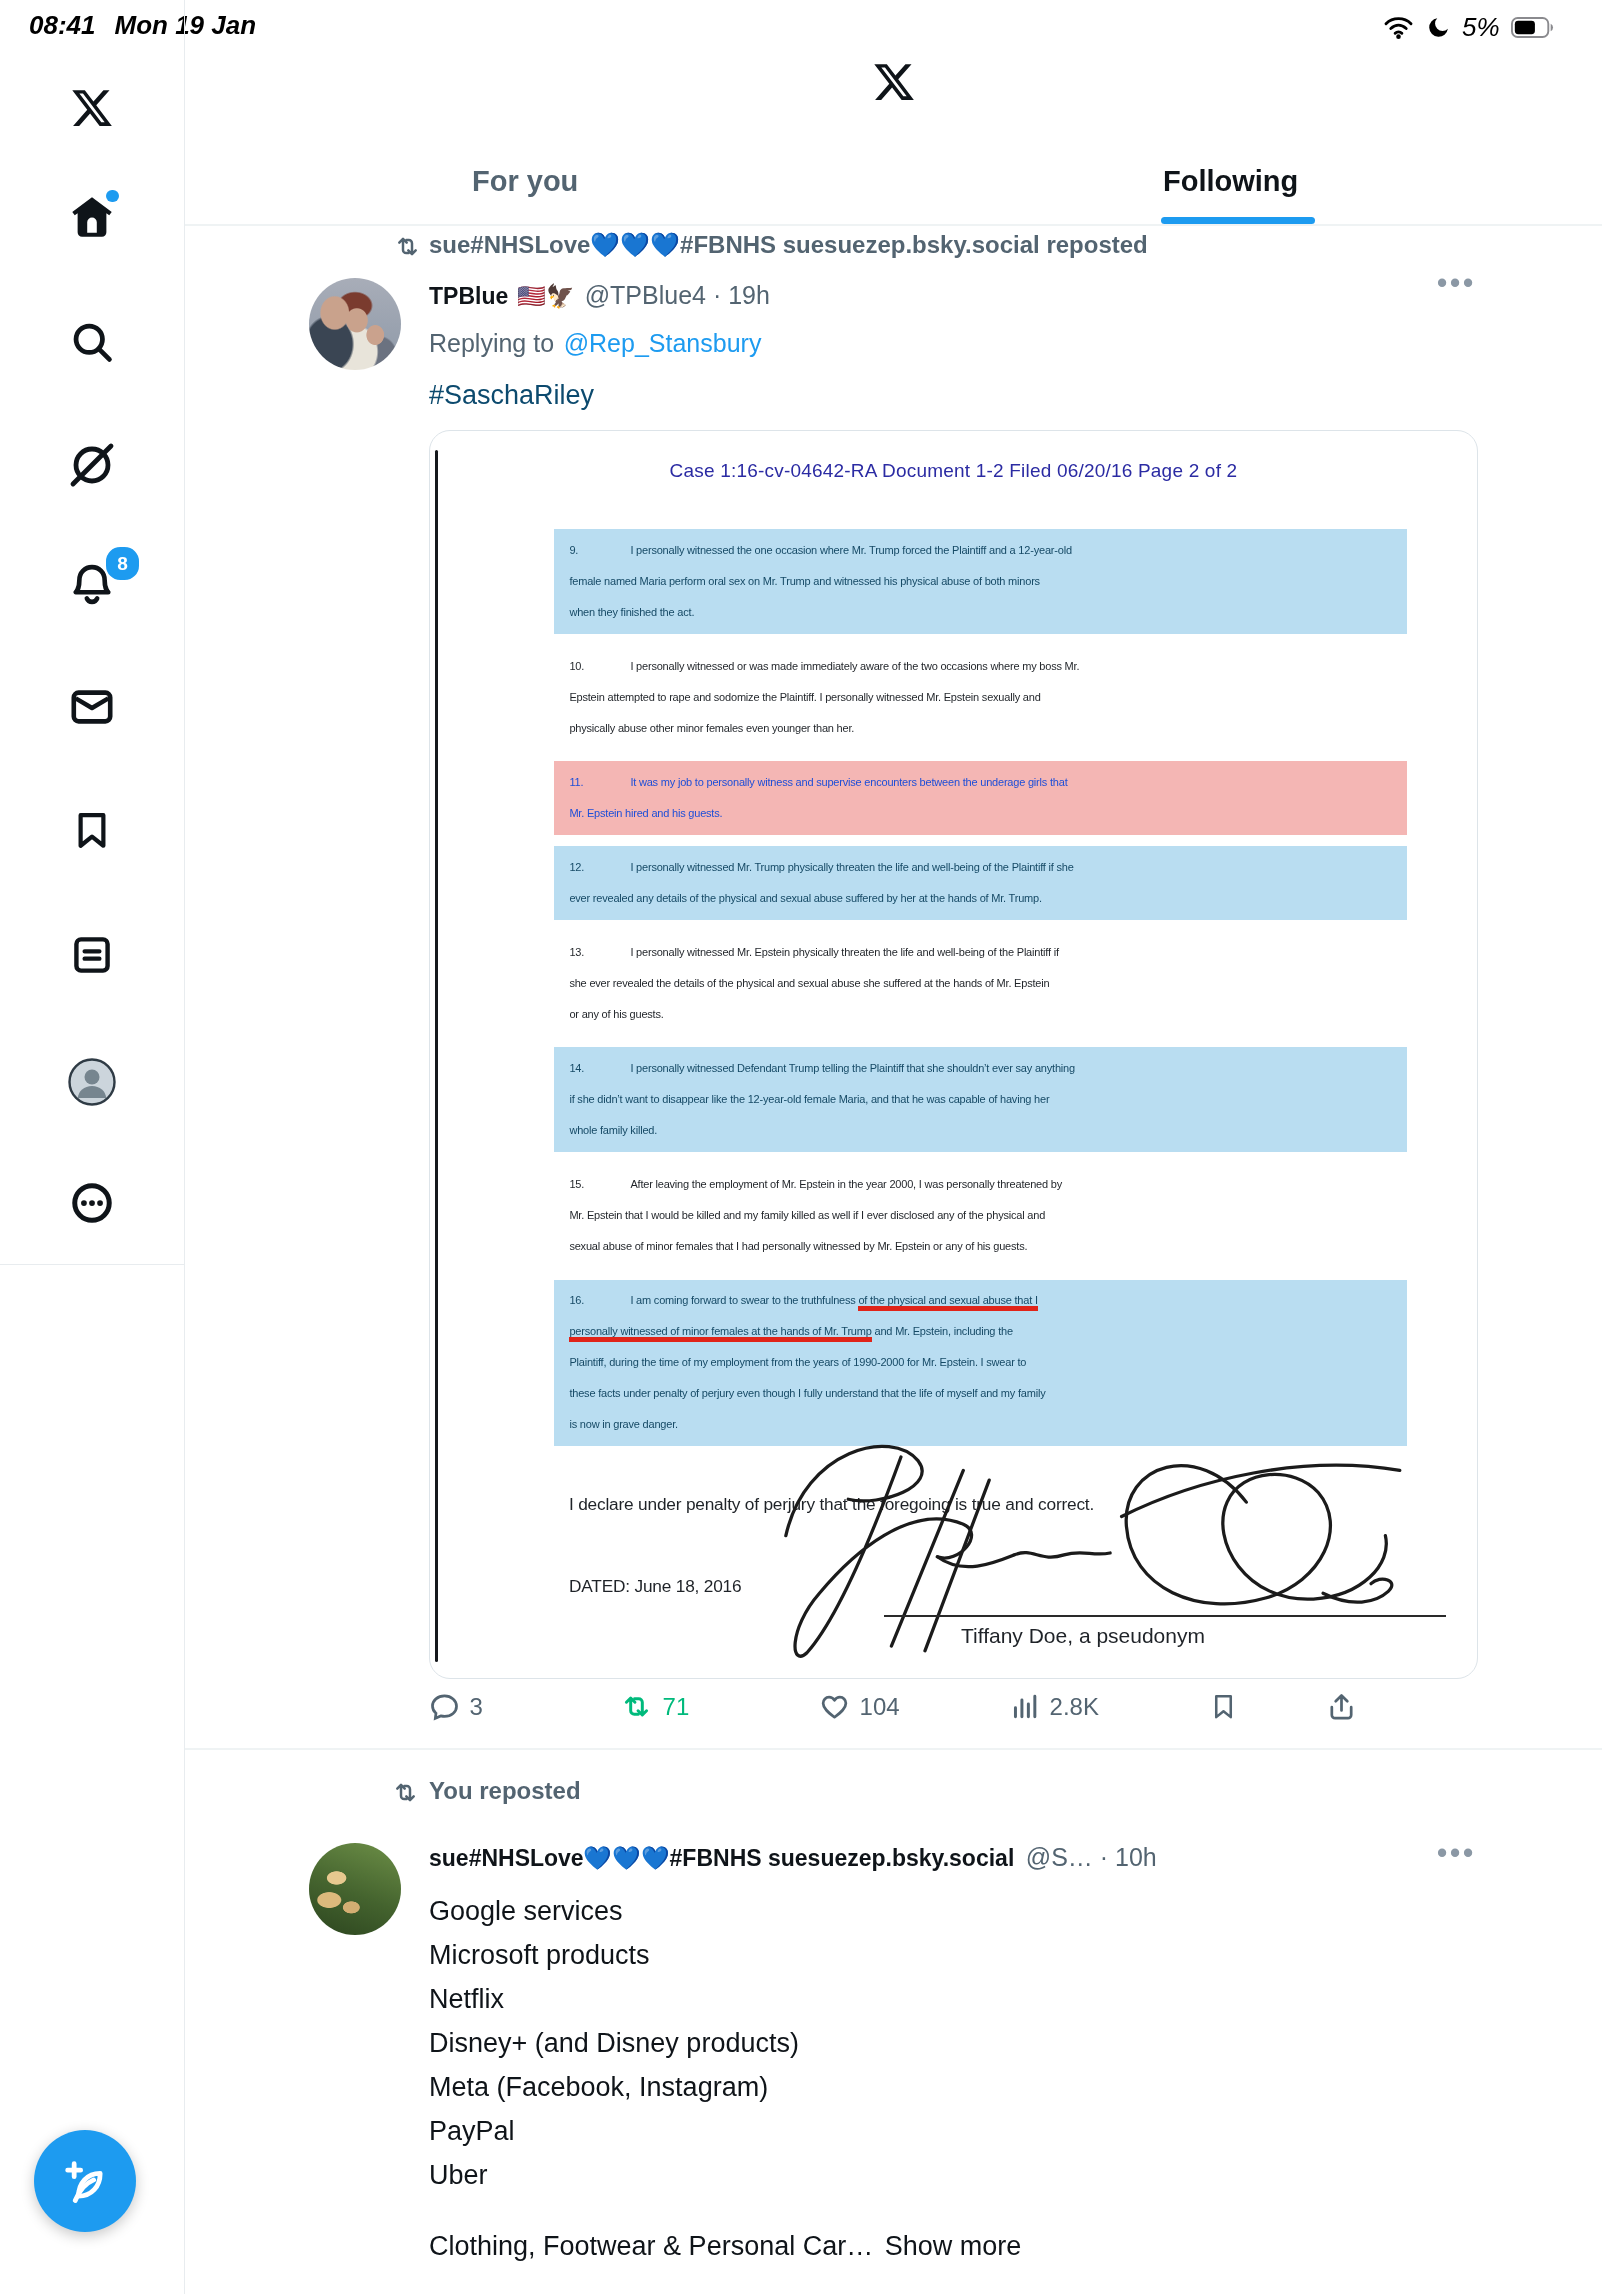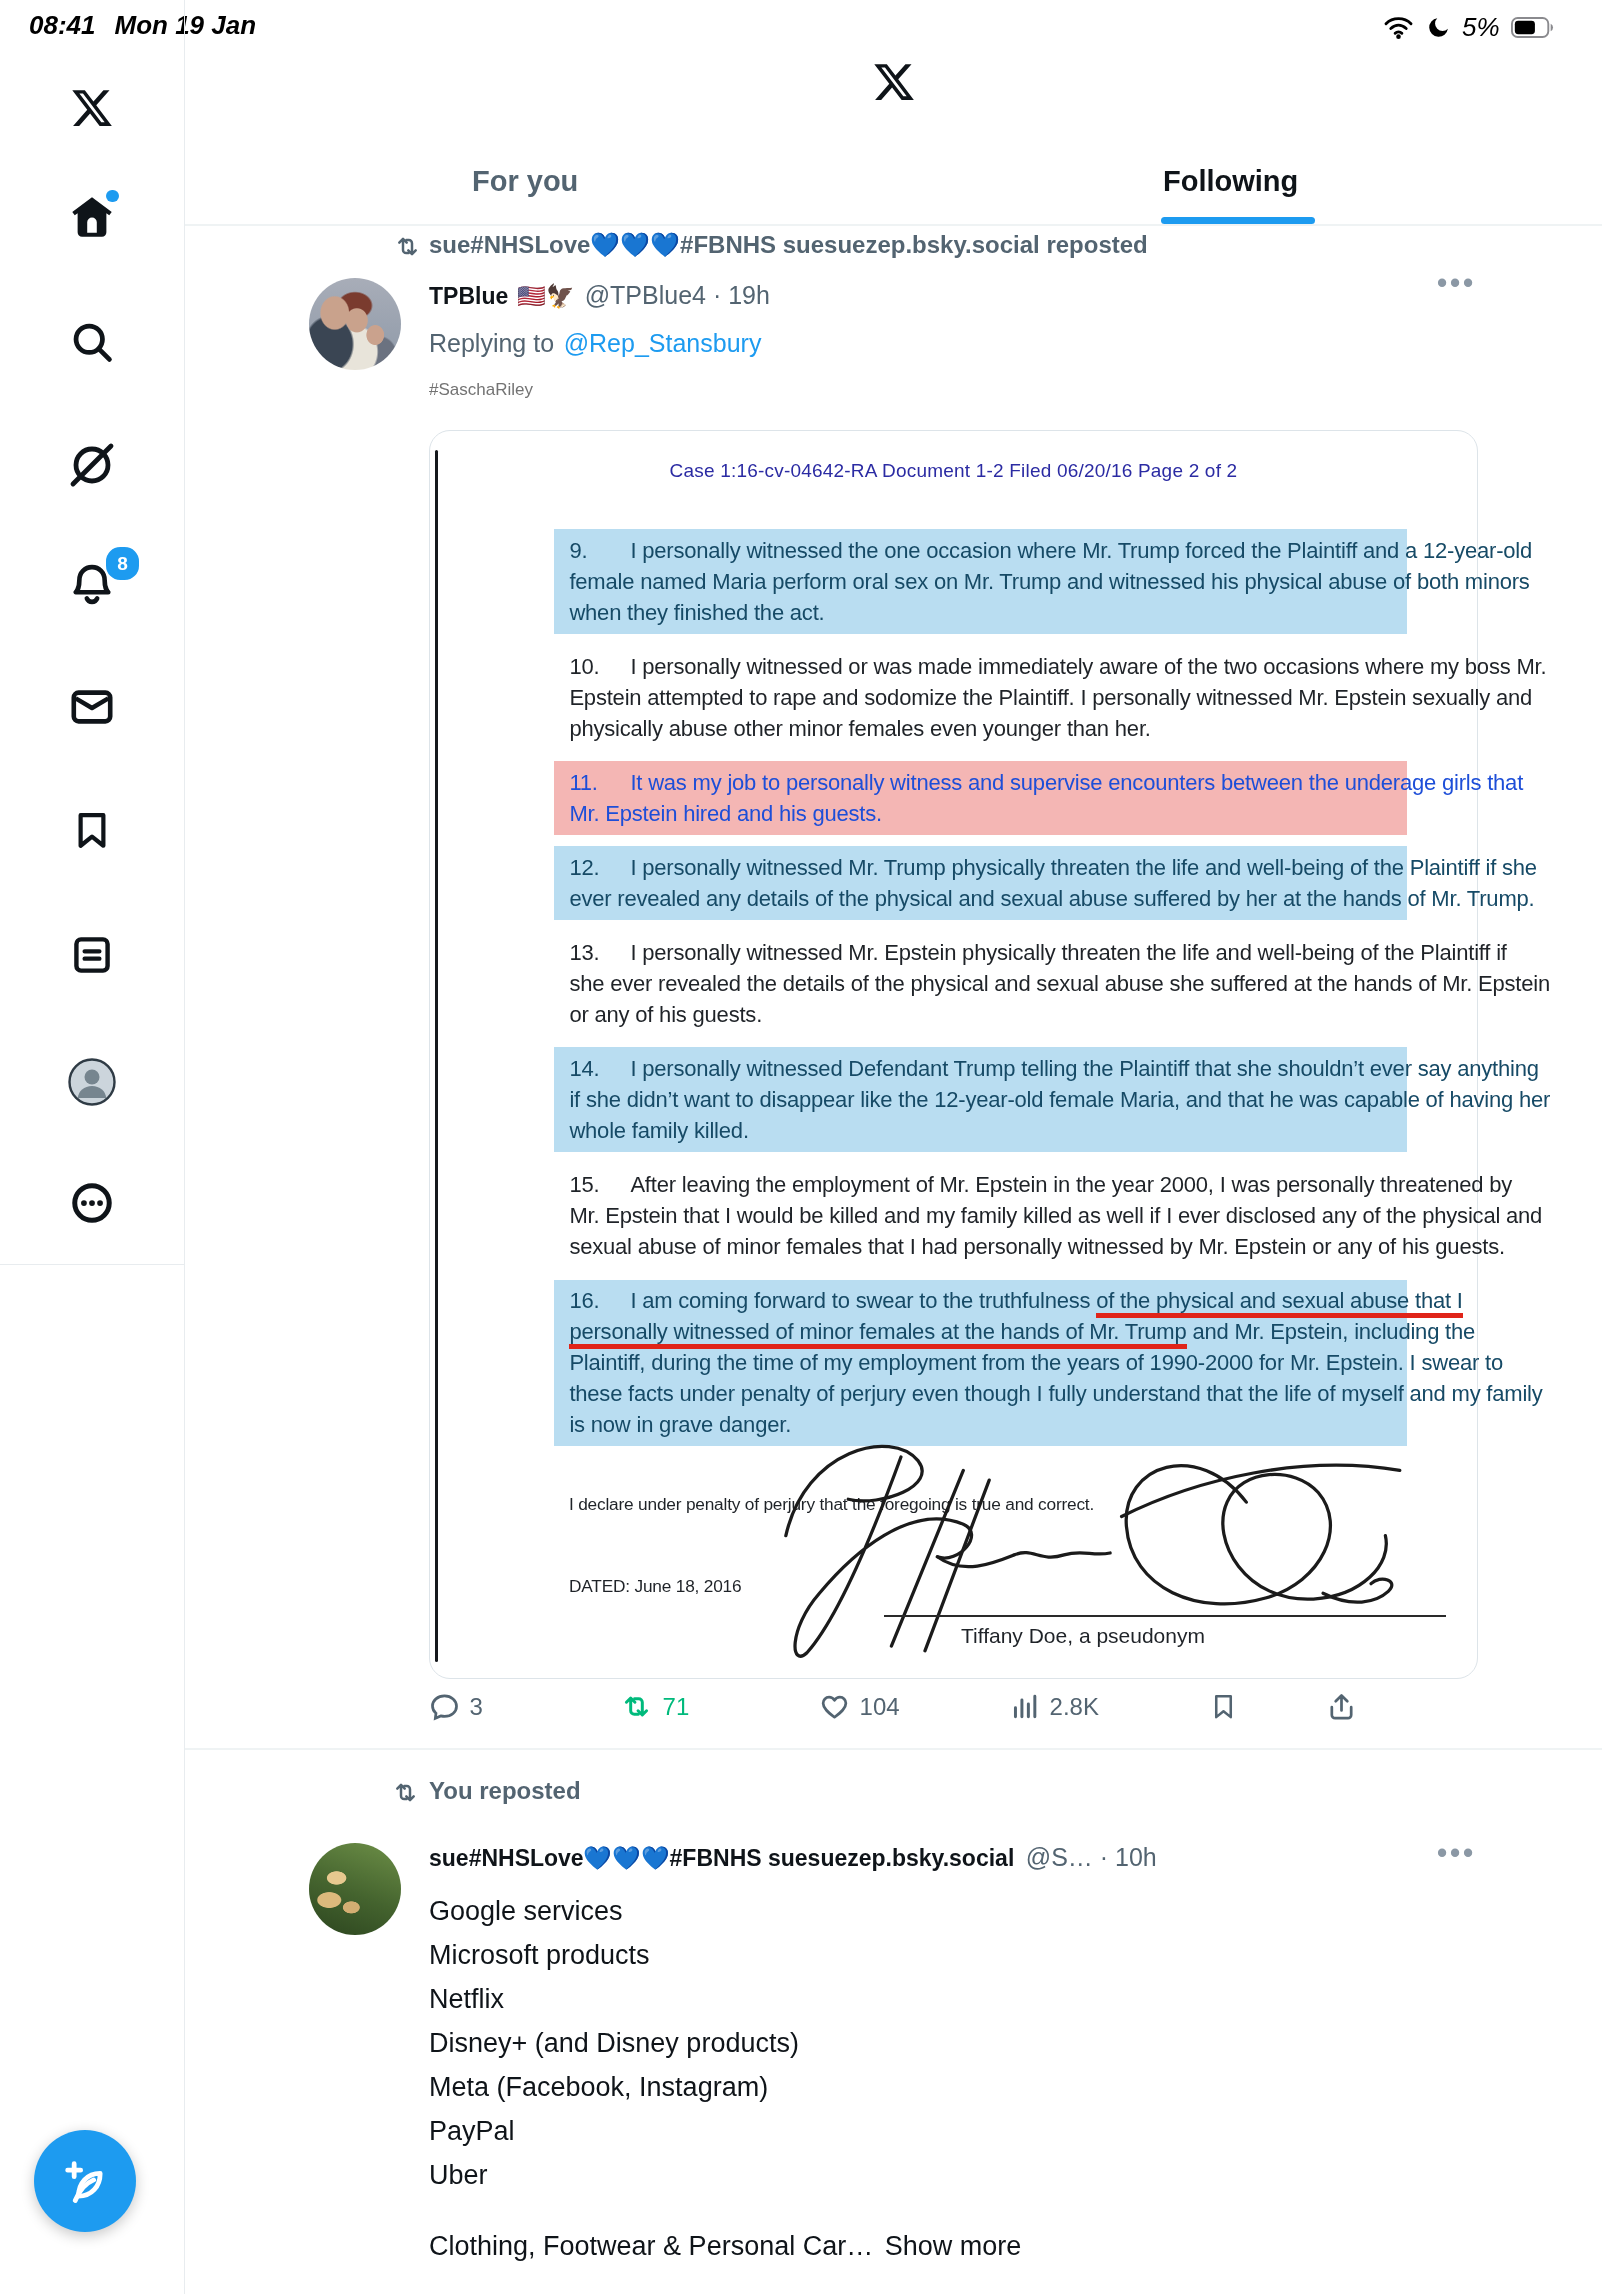--- a/index.html
+++ b/index.html
@@ -19,21 +19,21 @@
   .tab.inactive{color:#536471;}
   .tab.active{color:#0f1419;}
   #tab-underline{left:1161px;top:217px;width:154px;height:6.7px;border-radius:3.8px;background:#1d9bf0;}
   .h-divider{left:185px;width:1417px;height:1.9px;background:#eff3f4;}
   
   .repost-banner{font-size:24px;font-weight:700;color:#536471;white-space:nowrap;}
   .author{font-size:23px;font-weight:800;color:#0f1419;}
   .handle{font-size:25px;font-weight:400;color:#536471;}
   .gray-text{font-size:25px;color:#536471;}
   .link{color:#1d9bf0;}
-  .hashtag{font-size:17px;color:#737373;}
+  .hashtag{font-size:27px;color:#0c4a6e;}
   .avatar{border-radius:50%;width:92px;height:92px;overflow:hidden;}
   #avatar1{background:
     radial-gradient(25px 29px at 28% 38%, #c9a28c 0%, #c9a28c 55%, transparent 60%),
     radial-gradient(19px 21px at 52% 46%, #c9a28c 0%, #c9a28c 55%, transparent 60%),
     radial-gradient(15.4px 17.3px at 72% 62%, #caa28d 0%, #caa28d 55%, transparent 60%),
     radial-gradient(29px 23px at 50% 30%, #7a3b2e 0%, #7a3b2e 55%, transparent 62%),
     radial-gradient(38px 44px at 22% 72%, #3a4553 0%, #3a4553 60%, transparent 66%),
     radial-gradient(33px 40px at 52% 80%, #e8e4da 0%, #e8e4da 60%, transparent 66%),
     radial-gradient(29px 33px at 76% 86%, #6b7280 0%, #6b7280 60%, transparent 66%),
     linear-gradient(180deg,#a8adb8 0%, #8e99a8 100%);}
@@ -41,21 +41,21 @@
     radial-gradient(15.4px 10.6px at 30% 38%, #e7c98f 0%, #e7c98f 60%, transparent 66%),
     radial-gradient(19px 12.5px at 22% 62%, #dcb97c 0%, #dcb97c 60%, transparent 66%),
     radial-gradient(13.4px 9.6px at 46% 70%, #d3ae72 0%, #d3ae72 60%, transparent 66%),
     linear-gradient(200deg,#6d8f47 0%, #44632e 55%, #2c451f 100%);}
   .more-dots{color:#8b98a5;font-size:29px;letter-spacing:2.9px;font-weight:700;}
   
   #doc-card{left:429px;top:430px;width:1047px;height:1247px;border:1.9px solid #dde4e9;border-radius:21px;background:#fff;}
   #doc-spine{position:absolute;left:4.8px;top:19px;width:2.9px;height:1212px;background:#15181c;border-radius:1.9px;}
   #doc-header{position:absolute;left:0;top:29px;width:100%;text-align:center;font-size:19px;color:#2b2ba3;letter-spacing:0.2px;}
   #doc-paras{position:absolute;left:124px;top:98px;width:853px;}
-  .doc-para{margin-bottom:11.5px;padding:5.8px 0 5.8px 15.4px;font-size:22px;line-height:31px;letter-spacing:-0.2px;white-space:nowrap;}
+  .doc-para{margin-bottom:11.5px;padding:5.8px 0 5.8px 15.4px;font-size:11px;line-height:31px;letter-spacing:-0.2px;white-space:nowrap;}
   .doc-para.none{color:#1f2328;}
   .doc-para.blue{background:#b9ddf1;color:#164a66;width:838px;}
   .doc-para.pink{background:#f4b6b4;color:#1d4ed8;width:838px;}
   .pnum{display:inline-block;width:61px;}
   .redline{border-bottom:5.8px solid #e02419;padding-bottom:0;}
   .doc-black{position:absolute;font-size:17.3px;color:#1f2328;letter-spacing:-0.2px;white-space:nowrap;}
   #sig-line{position:absolute;left:454px;top:1184px;width:562px;height:1.9px;background:#2a2a2a;}
   #sig-caption{position:absolute;left:461px;top:1193px;width:384px;text-align:center;font-size:21px;color:#1f2328;}
   
   .eng{display:flex;align-items:center;gap:9.6px;color:#536471;font-size:24px;}

